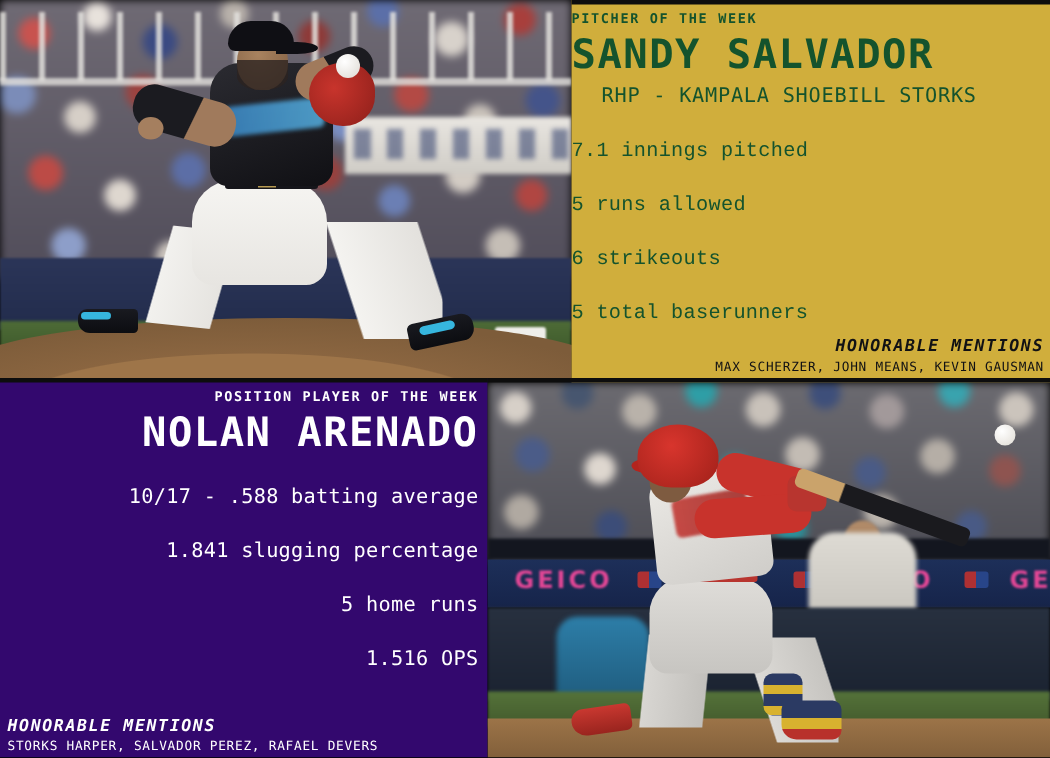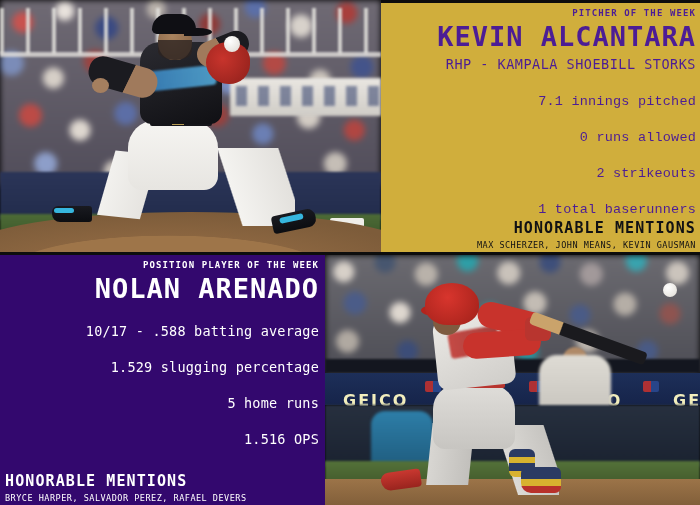--- a/index.html
+++ b/index.html
@@ -238,21 +238,21 @@
   }
   #photo-hitter .dugrail {
     left: 0; top: 104px; width: 375px; height: 14px;
     background: #13161f; filter: blur(1px);
   }
   #photo-hitter .geico-wall {
     left: 0; top: 118px; width: 375px; height: 32px;
     background: linear-gradient(#1d2f59, #16244a);
   }
   #photo-hitter .geico-txt {
-    position: absolute; top: 136px; color: #fef9c3;
+    position: absolute; top: 122px; color: #ec4899;
     font-family: "DejaVu Sans", "Liberation Sans", sans-serif;
     font-weight: 700; font-size: 16px; letter-spacing: 2px;
     filter: blur(.7px); opacity: .95;
   }
   #photo-hitter .g1 { left: 18px; }
   #photo-hitter .g2 { left: 232px; }
   #photo-hitter .g3 { left: 348px; }
   #photo-hitter .mlb {
     position: absolute; top: 126px; width: 16px; height: 11px;
     background: linear-gradient(90deg,#c8322e 50%, #2b4a93 50%);
@@ -377,34 +377,34 @@
     font-weight: 700; font-size: 27px; letter-spacing: 1px;
     line-height: 1.08;
   }
   .subname {
     font-size: 13.5px; letter-spacing: .5px;
   }
   .statline {
     font-size: 13.5px; letter-spacing: .2px;
   }
   .hm-title {
-    font-size: 15px; font-weight: 700; letter-spacing: 1.1px;
+    font-size: 11px; font-weight: 700; letter-spacing: 1.1px; font-style: italic;
   }
   .hm-names {
     font-size: 8.5px; letter-spacing: .5px;
   }
 
   
   #panel-pitcher .inner {
     position: absolute; left: 0; right: 4px; top: 0;
-    text-align: right; color: #4c1d95;
+    color: #14532d;
   }
   #panel-pitcher .eyebrow { margin-top: 5px; }
   #panel-pitcher .bigname { margin-top: 4px; }
-  #panel-pitcher .subname { margin-top: 5px; }
+  #panel-pitcher .subname { margin-top: 5px; margin-left: 20px; }
   #panel-pitcher .stats { margin-top: 22px; font-family: Liberation Mono, monospace; }
   #panel-pitcher .statline { margin-bottom: 21px; }
   #panel-pitcher .hm {
     position: absolute; right: 4px; bottom: 5px; text-align: right;
     color: #111114;
   }
   #panel-pitcher .hm-names { margin-top: 3px; }
 
   
   #panel-hitter .inner {
@@ -457,49 +457,49 @@
     <div class="ph ball"></div>
     <div class="ph head"></div>
     <div class="ph beard"></div>
     <div class="ph cap"></div>
     <div class="ph brim"></div>
   </div>
 
   <div class="quad" id="panel-pitcher">
     <div class="inner">
       <div class="eyebrow">PITCHER OF THE WEEK</div>
-      <div class="bigname">KEVIN ALCANTARA</div>
+      <div class="bigname">SANDY SALVADOR</div>
       <div class="subname">RHP - KAMPALA SHOEBILL STORKS</div>
       <div class="stats">
         <div class="statline">7.1 innings pitched</div>
-        <div class="statline">0 runs allowed</div>
-        <div class="statline">2 strikeouts</div>
-        <div class="statline">1 total baserunners</div>
+        <div class="statline">5 runs allowed</div>
+        <div class="statline">6 strikeouts</div>
+        <div class="statline">5 total baserunners</div>
       </div>
     </div>
     <div class="hm">
       <div class="hm-title">HONORABLE MENTIONS</div>
       <div class="hm-names">MAX SCHERZER, JOHN MEANS, KEVIN GAUSMAN</div>
     </div>
   </div>
 
   <div class="quad" id="panel-hitter">
     <div class="inner">
       <div class="eyebrow">POSITION PLAYER OF THE WEEK</div>
       <div class="bigname">NOLAN ARENADO</div>
       <div class="stats">
         <div class="statline">10/17 - .588 batting average</div>
-        <div class="statline">1.529 slugging percentage</div>
+        <div class="statline">1.841 slugging percentage</div>
         <div class="statline">5 home runs</div>
         <div class="statline">1.516 OPS</div>
       </div>
     </div>
     <div class="hm">
       <div class="hm-title">HONORABLE MENTIONS</div>
-      <div class="hm-names">BRYCE HARPER, SALVADOR PEREZ, RAFAEL DEVERS</div>
+      <div class="hm-names">STORKS HARPER, SALVADOR PEREZ, RAFAEL DEVERS</div>
     </div>
   </div>
 
   <div class="quad" id="photo-hitter">
     <div class="ph crowd2"></div>
     <div class="ph dugrail"></div>
     <div class="ph geico-wall"></div>
     <div class="geico-txt g1">GEICO</div>
     <div class="geico-txt g2">GEICO</div>
     <div class="geico-txt g3">GEICO</div>

